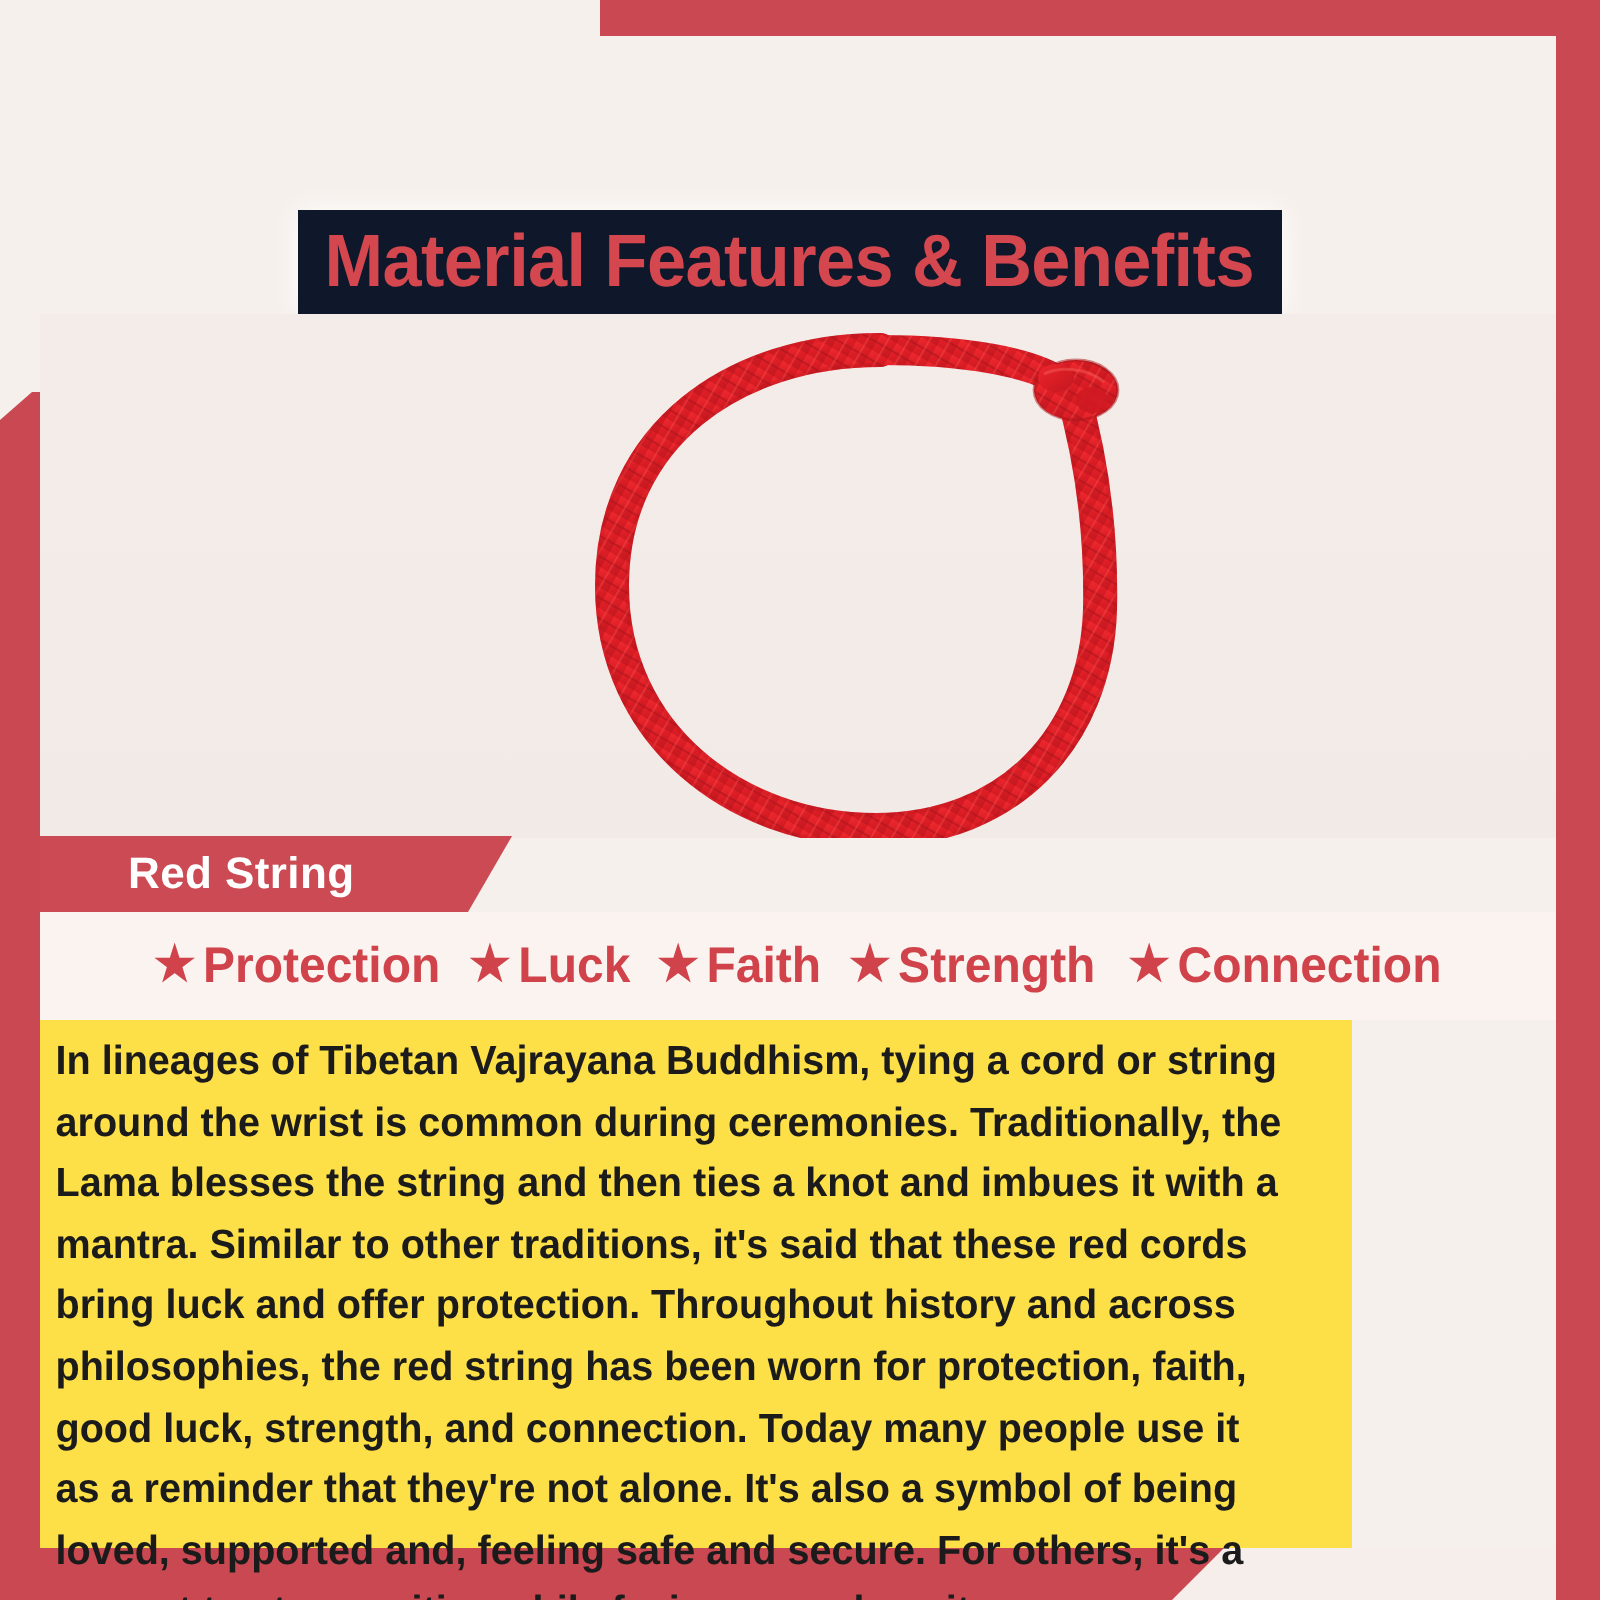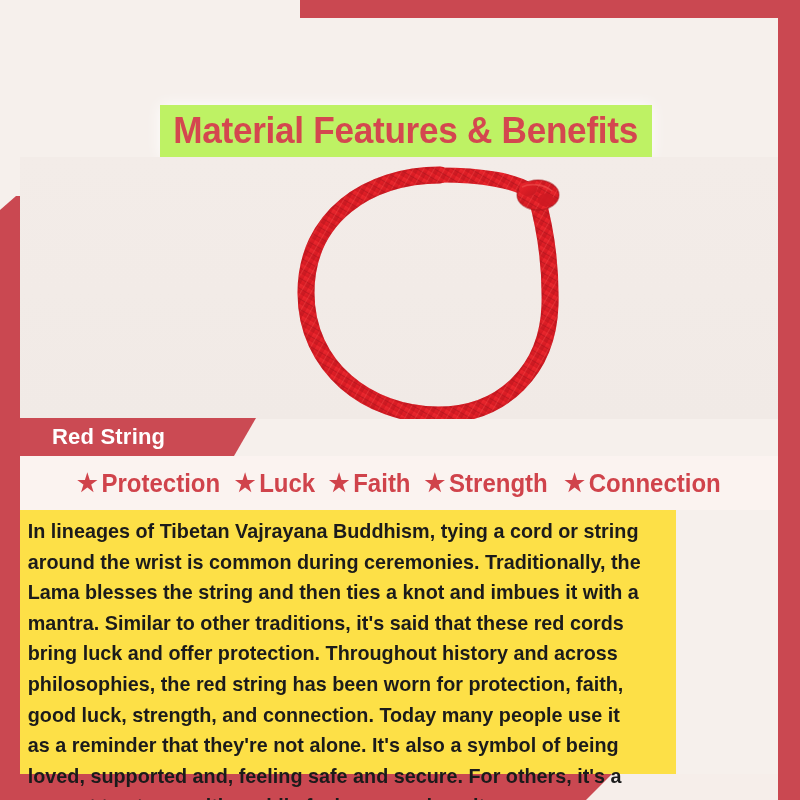--- a/index.html
+++ b/index.html
@@ -91,24 +91,24 @@
     font-size: 12.5px;
     letter-spacing: 2.1px;
     color: #3a2b26;
     font-weight: 400;
   }
 
   
   .title-banner {
     position: absolute;
     top: 105px;
-    left: 160px;
+    left: 149px;
     width: 492px;
     height: 52px;
-    background: #bef264;
+    background: #0f172a;
     display: flex;
     align-items: center;
     justify-content: center;
     box-shadow: 0 0 14px rgba(255,255,255,0.9);
   }
   .title-text {
     font-family: "Liberation Sans Narrow", "Liberation Sans", sans-serif;
     font-weight: 700;
     font-size: 37px;
     color: #d4474f;
@@ -142,21 +142,21 @@
     left: 20px;
     width: 236px;
     height: 38px;
     background: #cb4a53;
     clip-path: polygon(0 0, 100% 0, calc(100% - 22px) 100%, 0 100%);
     display: flex;
     align-items: center;
     z-index: 3;
   }
   .ribbon-label {
-    margin-left: 32px;
+    margin-left: 44px;
     color: #ffffff;
     font-weight: 700;
     font-size: 22px;
     letter-spacing: 0.2px;
     font-family: "Liberation Sans", sans-serif;
   }
 
   
   .features-band {
     position: absolute;

